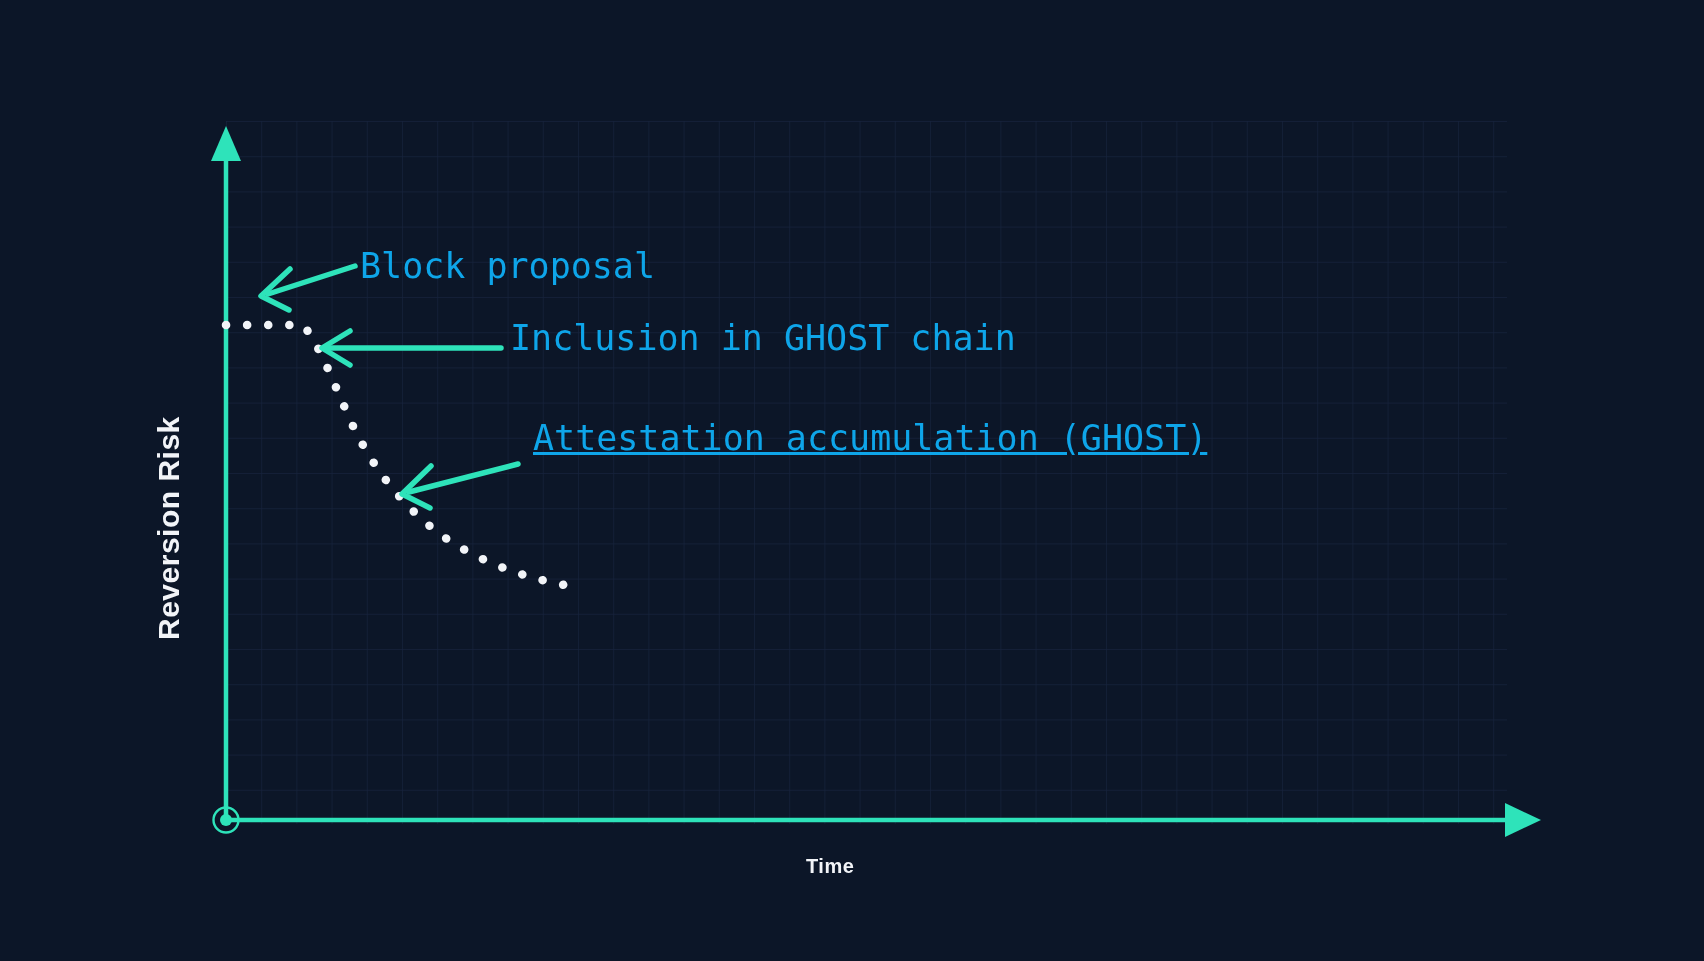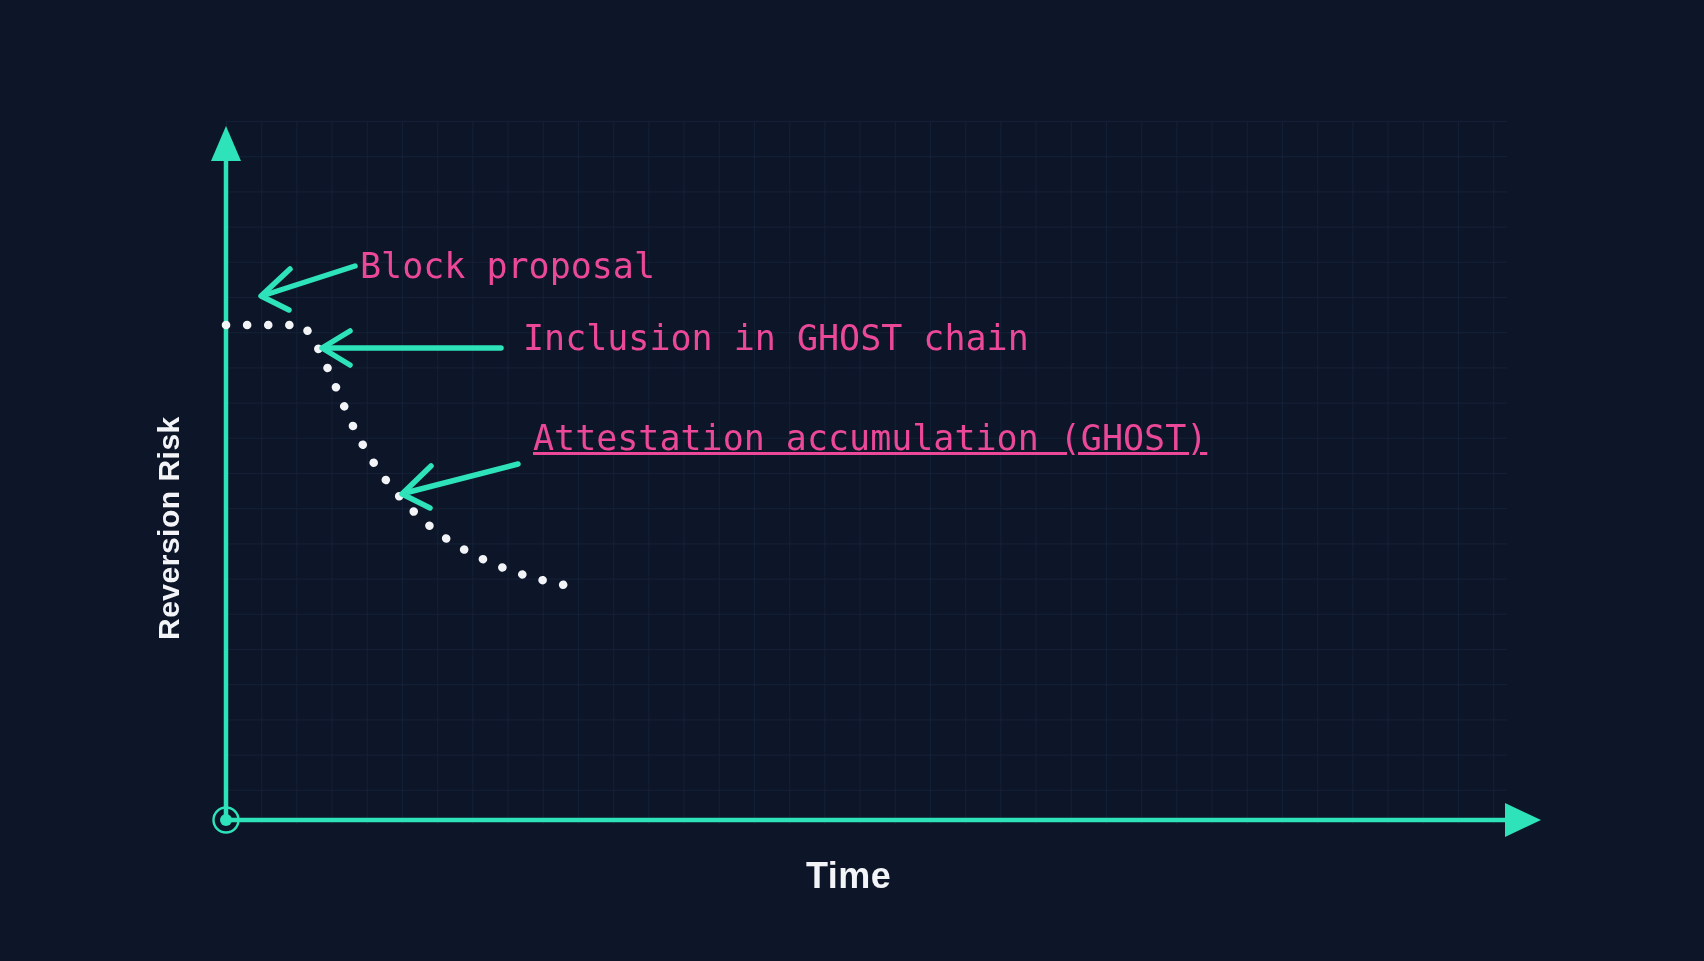--- a/index.html
+++ b/index.html
@@ -38,34 +38,34 @@
   }
   #y-axis-title {
     font-size: 30px;
     left: 0px;
     top: 0px;
     transform-origin: left top;
     
     transform: translate(152px, 640px) rotate(-90deg);
   }
   #x-axis-title {
-    font-size: 36px;
+    font-size: 20px;
     left: 806px;
     top: 855px;
   }
   .annot {
     position: absolute;
-    color: #ec4899;
+    color: #0ea5e9;
     font-family: "DejaVu Sans Mono", monospace;
     font-size: 35px;
     white-space: nowrap;
     line-height: 1;
   }
   #annot-block-proposal { left: 360px; top: 249px; }
-  #annot-inclusion      { left: 523px; top: 321px; }
+  #annot-inclusion      { left: 510px; top: 321px; }
   #annot-attestation    { left: 533px; top: 421px; text-decoration: underline; }
 </style>
 </head>
 <body>
 
 <div id="figure">
 
   <svg id="plot-svg" viewBox="0 0 1704 961">
     <defs>
       <pattern id="gridPattern" x="226" y="121" width="35.2" height="35.2" patternUnits="userSpaceOnUse">

